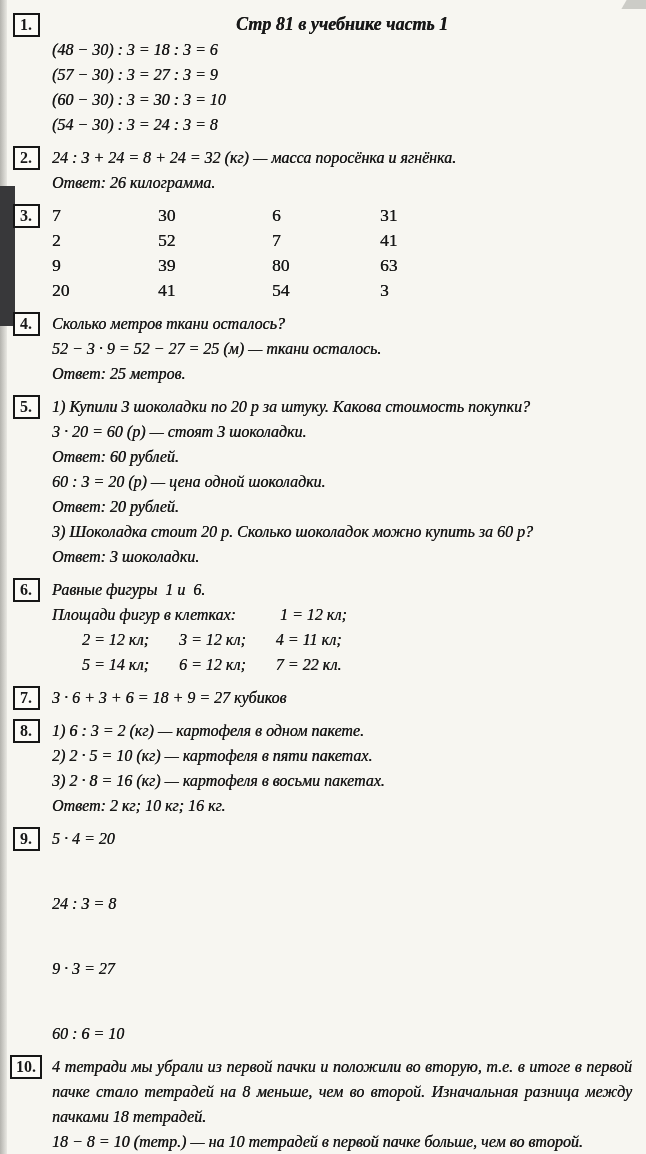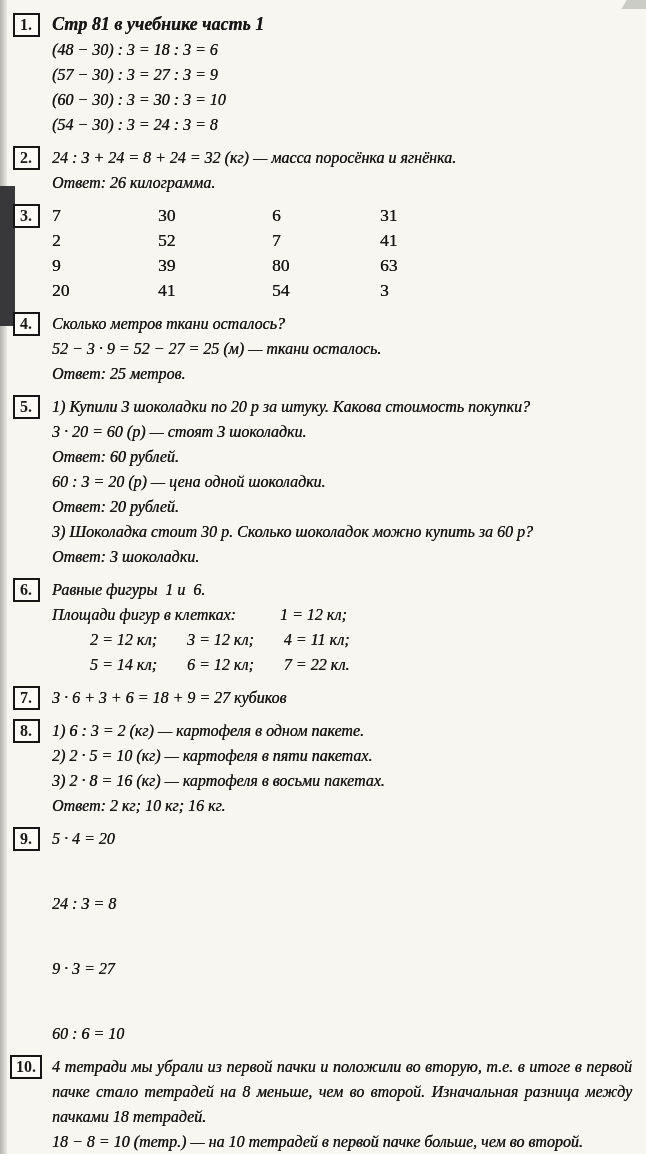--- a/index.html
+++ b/index.html
@@ -68,35 +68,36 @@
     min-height: 25px;
     text-shadow: 0.3px 0 0 currentColor;
     white-space: pre-wrap;
     font-style: italic;
   }
   .just { text-align: justify; white-space: normal; }
   .heading {
     font-style: italic;
     font-weight: bold;
     font-size: 18px;
+    text-align: center;
   }
   .numtable {
     display: grid;
     grid-template-columns: 106px 114px 108px auto;
   }
   .numtable .cell {
     font-size: 17.5px;
     line-height: 25px;
     text-shadow: 0.3px 0 0 currentColor;
   }
   .flexrow { display: flex; }
   .gap-lg { gap: 44px; }
   .gap-md { gap: 30px; }
   .gap-t9 { gap: 40px; flex-direction: column; }
-  .indent { margin-left: 38px; }
+  .indent { margin-left: 30px; }
 </style>
 </head>
 <body>
 
 <div class="page">
   <div class="edge"></div>
   <div class="edge-dark"></div>
   <div class="corner-mark"></div>
 
   <section class="task">
@@ -162,21 +163,21 @@
   <section class="task">
     <div class="num-col">
       <span class="num-box">5.</span>
     </div>
     <div class="body-col">
       <div class="line just">1) Купили 3 шоколадки по 20 р за штуку. Какова стоимость покупки?</div>
       <div class="line">3 · 20 = 60 (р) — стоят 3 шоколадки.</div>
       <div class="line">Ответ: 60 рублей.</div>
       <div class="line">60 : 3 = 20 (р) — цена одной шоколадки.</div>
       <div class="line">Ответ: 20 рублей.</div>
-      <div class="line just">3) Шоколадка стоит 30 р. Сколько шоколадок можно купить за 60 р?</div>
+      <div class="line just">3) Шоколадка стоит 20 р. Сколько шоколадок можно купить за 60 р?</div>
       <div class="line">Ответ: 3 шоколадки.</div>
     </div>
   </section>
 
   <section class="task">
     <div class="num-col">
       <span class="num-box">6.</span>
     </div>
     <div class="body-col">
       <div class="line">Равные фигуры  1 и  6.</div>

